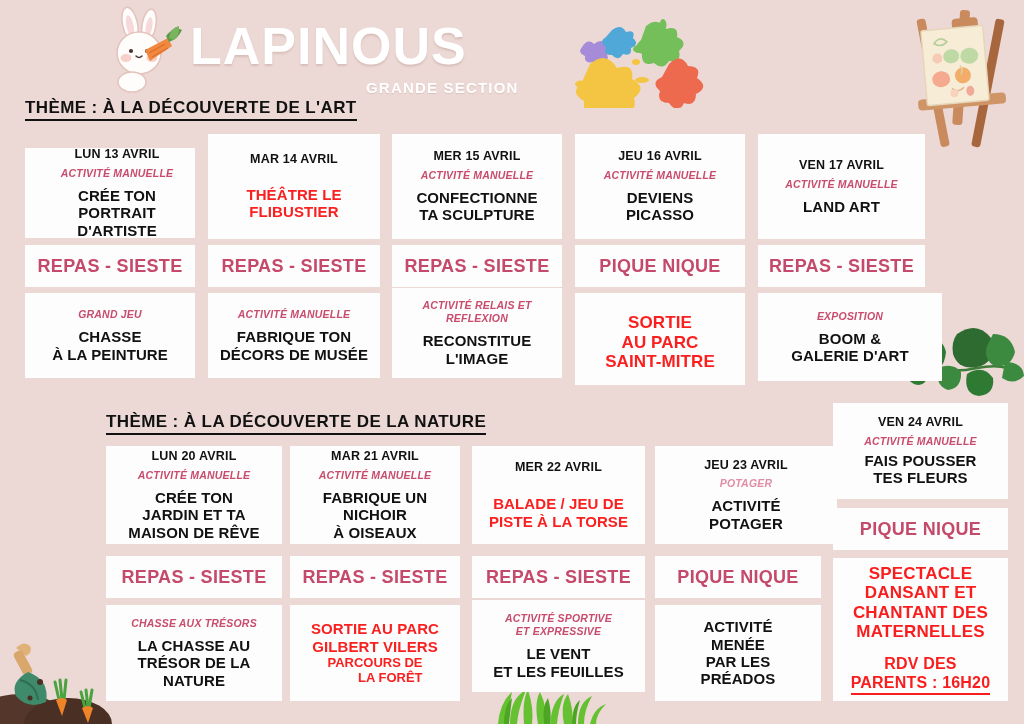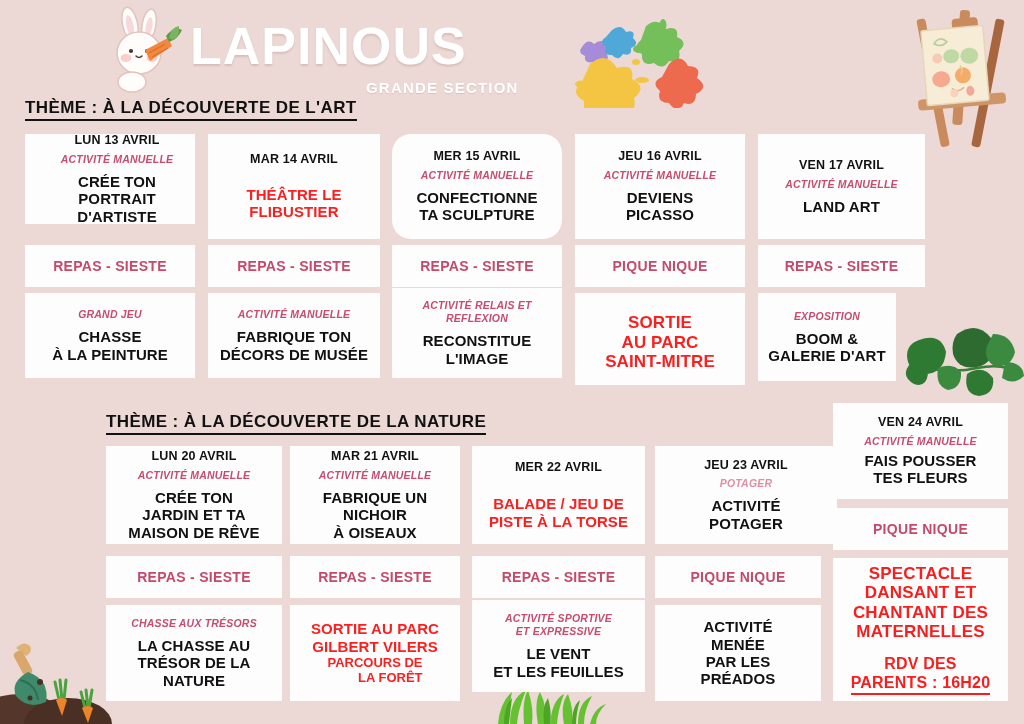--- a/index.html
+++ b/index.html
@@ -65,21 +65,21 @@
     margin-top: 4px;
   }
   .tag.light { color: #e08ea5; }
   .title {
     font-size: 15px; font-weight: 900; color: #111111;
     line-height: 1.16; letter-spacing: .1px; margin-top: 7px;
   }
   .title.red { color: #fa2020; }
   .title.nomargin { margin-top: 4px; }
   .meal {
-    font-size: 14px; font-weight: 900; color: #c4496a;
+    font-size: 18px; font-weight: 900; color: #c4496a;
     letter-spacing: .3px;
   }
   .big-red {
     font-size: 17px; font-weight: 900; color: #fa1d1d;
     line-height: 1.14; letter-spacing: .2px;
   }
   .rdv {
     font-size: 16px; font-weight: 900; color: #fa1d1d;
     line-height: 1.15; letter-spacing: .2px;
     border-bottom: 2.5px solid #fa1d1d;
@@ -196,30 +196,30 @@
   </g>
   <g fill="#4da524">
     <path d="M14 38 q0 -18 8 -26 q-2 16 -3 26 Z"></path>
     <path d="M54 38 q-2 -18 4 -26 q4 14 2 26 Z"></path>
     <path d="M82 38 q0 -18 8 -24 q-4 14 -4 24 Z"></path>
   </g>
 </svg>
 
 <div class="theme-title" id="theme1">THÈME : À LA DÉCOUVERTE DE L'ART</div>
 
-<div class="card" style="left:25px; top:134px; width:170px; height:90px;padding-left:19px;">
+<div class="card" style="left:25px; top:148px; width:170px; height:90px;padding-left:19px;">
   <div class="date">LUN 13 AVRIL</div>
   <div class="tag">ACTIVITÉ MANUELLE</div>
   <div class="title ml">CRÉE TON<br>PORTRAIT<br>D'ARTISTE</div>
 </div>
 <div class="card" style="left:208px; top:134px; width:172px; height:105px;">
   <div class="date">MAR 14 AVRIL</div>
   <div class="title red ml" style="margin-top:18px;">THÉÂTRE LE<br>FLIBUSTIER</div>
 </div>
-<div class="card" style="left:392px; top:134px; width:170px; height:105px;border-radius:19px;">
+<div class="card" style="left:392px; top:134px; width:170px; height:105px;">
   <div class="date">MER 15 AVRIL</div>
   <div class="tag">ACTIVITÉ MANUELLE</div>
   <div class="title ml">CONFECTIONNE<br>TA SCULPTURE</div>
 </div>
 <div class="card" style="left:575px; top:134px; width:170px; height:105px;">
   <div class="date">JEU 16 AVRIL</div>
   <div class="tag">ACTIVITÉ MANUELLE</div>
   <div class="title ml">DEVIENS<br>PICASSO</div>
 </div>
 <div class="card" style="left:758px; top:134px; width:167px; height:105px;">
@@ -252,21 +252,21 @@
   <div class="tag ml" style="margin-top:0;">ACTIVITÉ MANUELLE</div>
   <div class="title ml">FABRIQUE TON<br>DÉCORS DE MUSÉE</div>
 </div>
 <div class="card" style="left:392px; top:288px; width:170px; height:90px;">
   <div class="tag ml" style="margin-top:0;">ACTIVITÉ RELAIS ET<br>REFLEXION</div>
   <div class="title ml">RECONSTITUE<br>L'IMAGE</div>
 </div>
 <div class="card" style="left:575px; top:293px; width:170px; height:92px;">
   <div class="title red ml" style="font-size:17px;">SORTIE<br>AU PARC<br>SAINT-MITRE</div>
 </div>
-<div class="card" style="left:758px; top:293px; width:138px; height:88px;">
+<div class="card" style="left:758px; top:293px; width:184px; height:88px;">
   <div class="tag ml" style="margin-top:0;">EXPOSITION</div>
   <div class="title ml">BOOM &amp;<br>GALERIE D'ART</div>
 </div>
 
 <div class="theme-title" id="theme2">THÈME : À LA DÉCOUVERTE DE LA NATURE</div>
 
 <div class="card" style="left:106px; top:446px; width:176px; height:98px;">
   <div class="date">LUN 20 AVRIL</div>
   <div class="tag">ACTIVITÉ MANUELLE</div>
   <div class="title ml">CRÉE TON<br>JARDIN ET TA<br>MAISON DE RÊVE</div>

